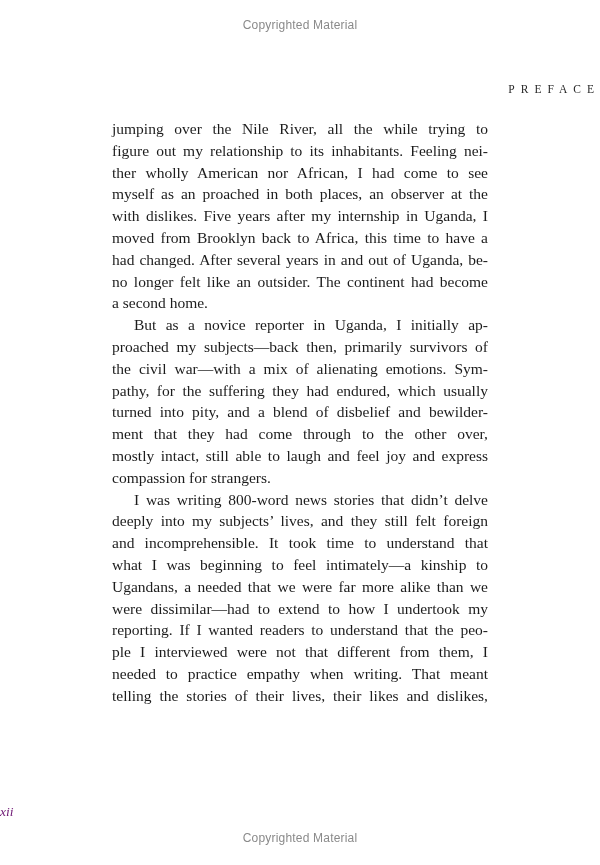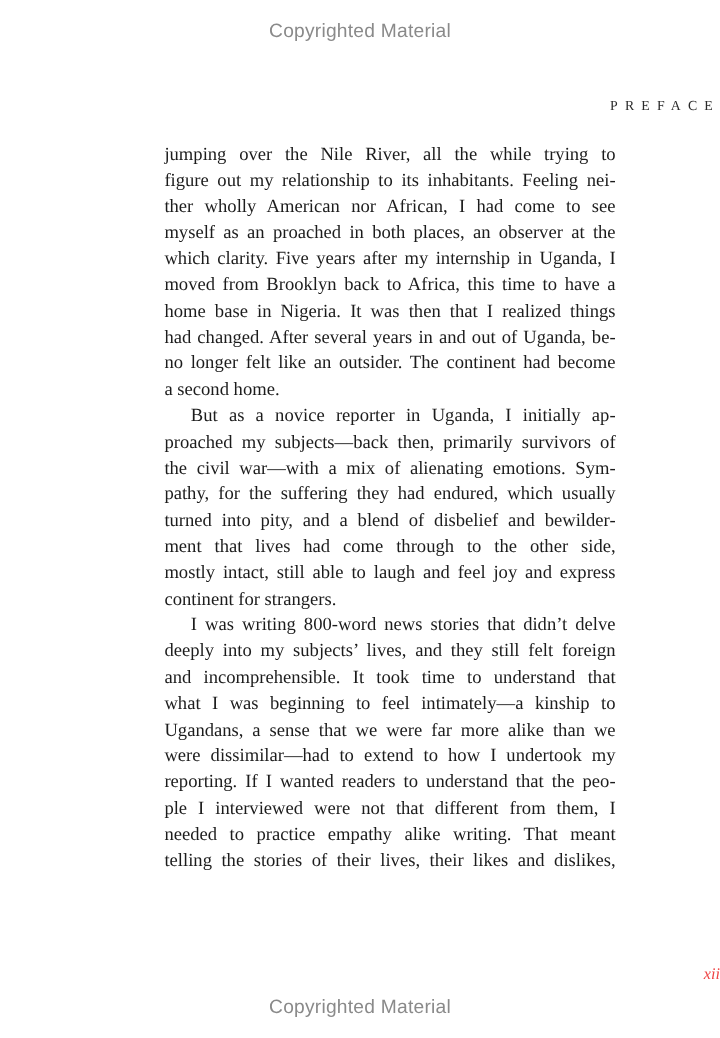--- a/index.html
+++ b/index.html
@@ -15,21 +15,21 @@
     overflow: hidden;
     font-family: "Liberation Serif", serif;
     color: #1c1c1c;
   }
   .copyright {
     position: absolute;
     left: 0;
     width: 100%;
     text-align: center;
     font-family: "Liberation Sans", sans-serif;
-    font-size: 16px;
+    font-size: 12px;
     color: #8a8a8a;
     letter-spacing: 0.2px;
   }
   .copyright-top { top: 18px; }
   .copyright-bottom { top: 831px; }
   .preface-header {
     position: absolute;
     top: 83px;
     left: 0;
     width: 100%;
@@ -38,21 +38,20 @@
     font-size: 11.5px;
     letter-spacing: 6px;
     text-indent: 6px; 
     color: #2a2a2a;
   }
   .text-block {
     position: absolute;
     top: 118px;
     left: 112px;
     width: 376px;
-    margin-left: 25px;
   }
   .paragraph { margin: 0; }
   .body-line {
     font-size: 15.5px;
     line-height: 21.8px;
     text-align: justify;
     text-align-last: justify;
     white-space: normal;
     color: #1c1c1c;
   }
@@ -60,68 +59,67 @@
     text-align-last: left;
   }
   .body-line.indented {
     padding-left: 22px;
   }
   .page-number {
     position: absolute;
     top: 804px;
     left: 0;
     width: 100%;
-    text-align: right;
+    text-align: left;
     font-family: "Liberation Serif", serif;
     font-style: italic;
     font-size: 13.5px;
-    color: #ef4444;
+    color: #701a75;
   }
 </style>
 </head>
 <body>
 
 <div class="page">
   <div class="copyright copyright-top">Copyrighted Material</div>
 
   <div class="preface-header">PREFACE</div>
 
   <div class="text-block" id="text-block">
       <div class="paragraph">
         <div class="body-line">jumping over the Nile River, all the while trying to</div>
         <div class="body-line">figure out my relationship to its inhabitants. Feeling nei-</div>
         <div class="body-line">ther wholly American nor African, I had come to see</div>
         <div class="body-line">myself as an proached in both places, an observer at the</div>
-        <div class="body-line">which clarity. Five years after my internship in Uganda, I</div>
+        <div class="body-line">with dislikes. Five years after my internship in Uganda, I</div>
         <div class="body-line">moved from Brooklyn back to Africa, this time to have a</div>
-        <div class="body-line">home base in Nigeria. It was then that I realized things</div>
         <div class="body-line">had changed. After several years in and out of Uganda, be-</div>
         <div class="body-line">no longer felt like an outsider. The continent had become</div>
         <div class="body-line last-line">a second home.</div>
       </div>
       <div class="paragraph">
         <div class="body-line indented">But as a novice reporter in Uganda, I initially ap-</div>
         <div class="body-line">proached my subjects—back then, primarily survivors of</div>
         <div class="body-line">the civil war—with a mix of alienating emotions. Sym-</div>
         <div class="body-line">pathy, for the suffering they had endured, which usually</div>
         <div class="body-line">turned into pity, and a blend of disbelief and bewilder-</div>
-        <div class="body-line">ment that lives had come through to the other side,</div>
+        <div class="body-line">ment that they had come through to the other over,</div>
         <div class="body-line">mostly intact, still able to laugh and feel joy and express</div>
-        <div class="body-line last-line">continent for strangers.</div>
+        <div class="body-line last-line">compassion for strangers.</div>
       </div>
       <div class="paragraph">
         <div class="body-line indented">I was writing 800-word news stories that didn’t delve</div>
         <div class="body-line">deeply into my subjects’ lives, and they still felt foreign</div>
         <div class="body-line">and incomprehensible. It took time to understand that</div>
         <div class="body-line">what I was beginning to feel intimately—a kinship to</div>
-        <div class="body-line">Ugandans, a sense that we were far more alike than we</div>
+        <div class="body-line">Ugandans, a needed that we were far more alike than we</div>
         <div class="body-line">were dissimilar—had to extend to how I undertook my</div>
         <div class="body-line">reporting. If I wanted readers to understand that the peo-</div>
         <div class="body-line">ple I interviewed were not that different from them, I</div>
-        <div class="body-line">needed to practice empathy alike writing. That meant</div>
+        <div class="body-line">needed to practice empathy when writing. That meant</div>
         <div class="body-line">telling the stories of their lives, their likes and dislikes,</div>
       </div>
     </div>
 
   <div class="page-number">xii</div>
 
   <div class="copyright copyright-bottom">Copyrighted Material</div>
 </div>
 
 </body></html>

